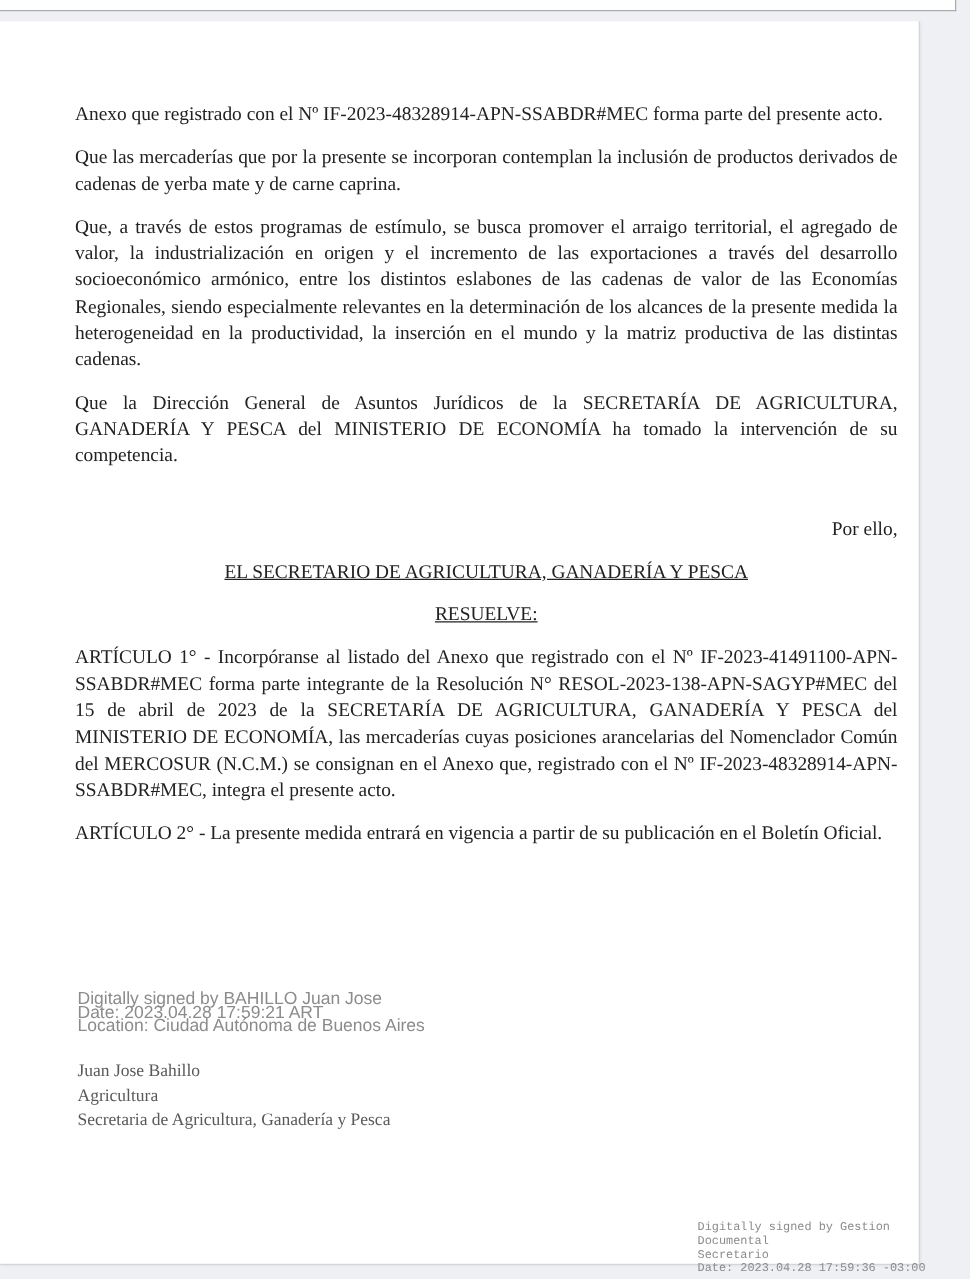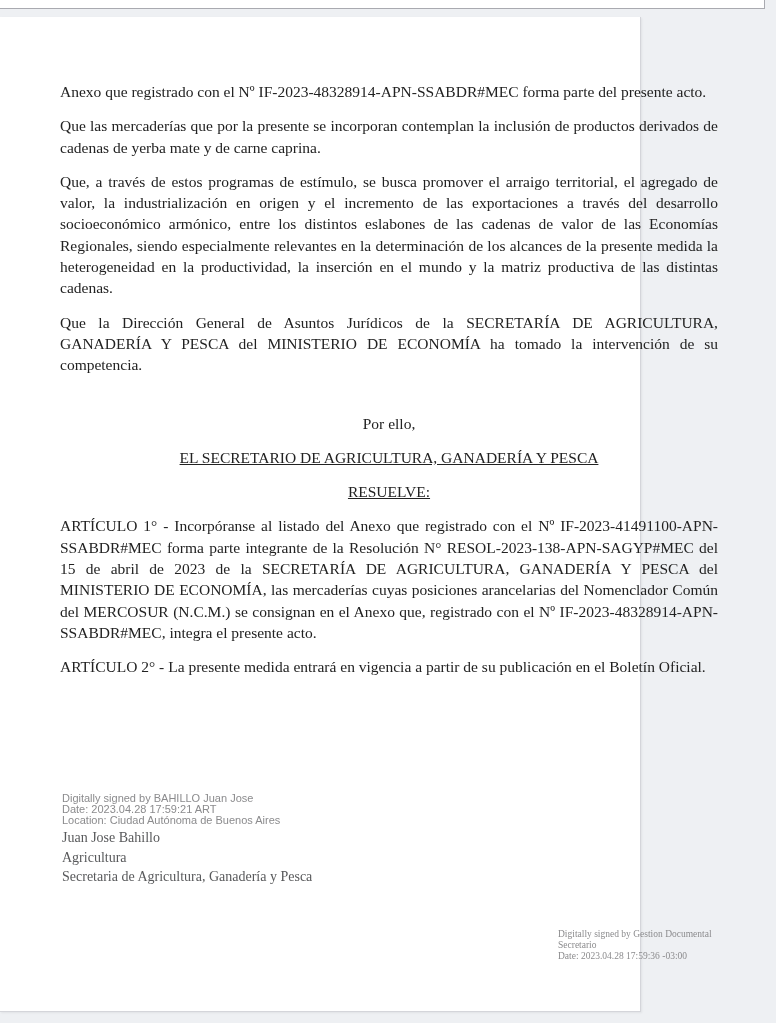--- a/index.html
+++ b/index.html
@@ -16,64 +16,64 @@
     position: absolute; top: 0; left: 0;
     width: 765px; height: 9px;
     background: #ffffff;
     border-bottom: 1px solid #a9aab0;
     border-right: 1px solid #a9aab0;
   }
 
   
   .page {
     position: absolute; top: 17px; left: 0;
-    width: 641px; height: 995px;
+    width: 736px; height: 995px;
     background: #ffffff;
     border-right: 1px solid #d4d5da;
     border-bottom: 1px solid #d4d5da;
     box-shadow: 1px 1px 2px rgba(0,0,0,0.06);
   }
 
   .content {
     position: absolute; top: 64px; left: 60px;
     width: 658px;
     color: #222222;
     font-size: 15.5px;
     line-height: 21.3px;
     text-align: justify;
   }
   .content p { margin-bottom: 13px; }
 
-  .por-ello { margin-top: 37px; text-align: center; }
+  .por-ello { margin-top: 37px; text-align: right; }
   .centered { text-align: center; margin-bottom: 12px; text-decoration: underline; }
   .heading-authority { margin-top: 2px; }
 
   
   .sig-block {
     position: absolute; top: 776px; left: 62px;
   }
   .sig-stamp {
     font-family: "Liberation Sans", sans-serif;
-    font-size: 11px;
+    font-size: 14px;
     line-height: 11px;
     color: #8b8b8d;
-    margin-bottom: 2px;
+    margin-bottom: 22px;
   }
   .sig-lines {
     font-family: Liberation Serif, serif;
     font-size: 14px;
     line-height: 19.5px;
     color: #58595b;
   }
 
   
   .sig-stamp-br {
-    position: absolute; top: 912px; left: 558px;
+    position: absolute; top: 959px; left: 558px;
     width: 185px;
-    font-family: Liberation Serif, serif;
+    font-family: Liberation Mono, monospace;
     font-size: 9.5px;
     line-height: 11px;
     color: #8b8b8d;
   }
 </style>
 </head>
 <body>
 
 <div class="canvas">
 

